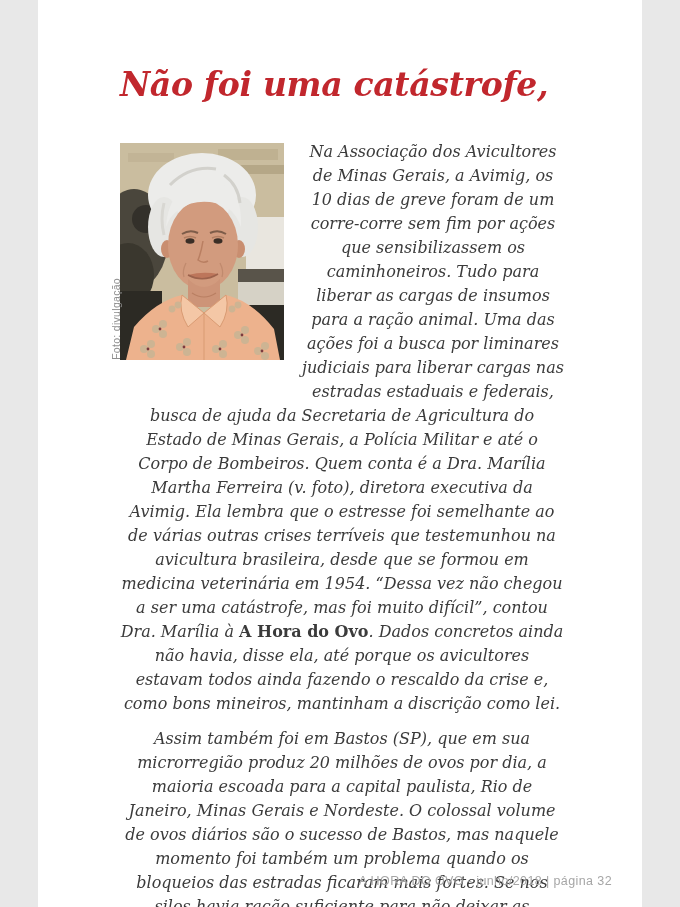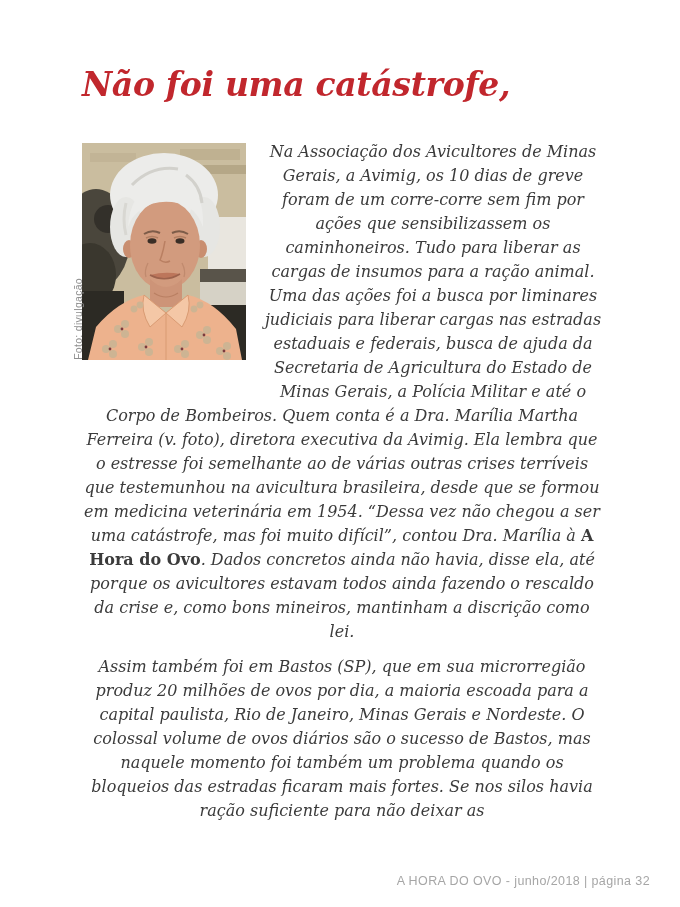--- a/index.html
+++ b/index.html
@@ -5,21 +5,21 @@
   :root{
     --title-red:#c1272d;
     --body-text:#3b3b3b;
     --caption-gray:#8e8e8e;
     --footer-gray:#a6a6a6;
     --page-bg:#ffffff;
   }
   html,body{margin:0;padding:0;background:#e8e8e8;}
   .page{
     position:relative;
-    width:680px;height:907px;
+    width:604px;height:907px;
     background:var(--page-bg);
     box-sizing:border-box;
     padding:60px 78px 0 82px;
     font-family:"DejaVu Serif","Liberation Serif",serif;
     overflow:hidden;
     margin:0 auto;
   }
   h1.title{
     margin:0 0 31px 0;
     font-style:italic;

